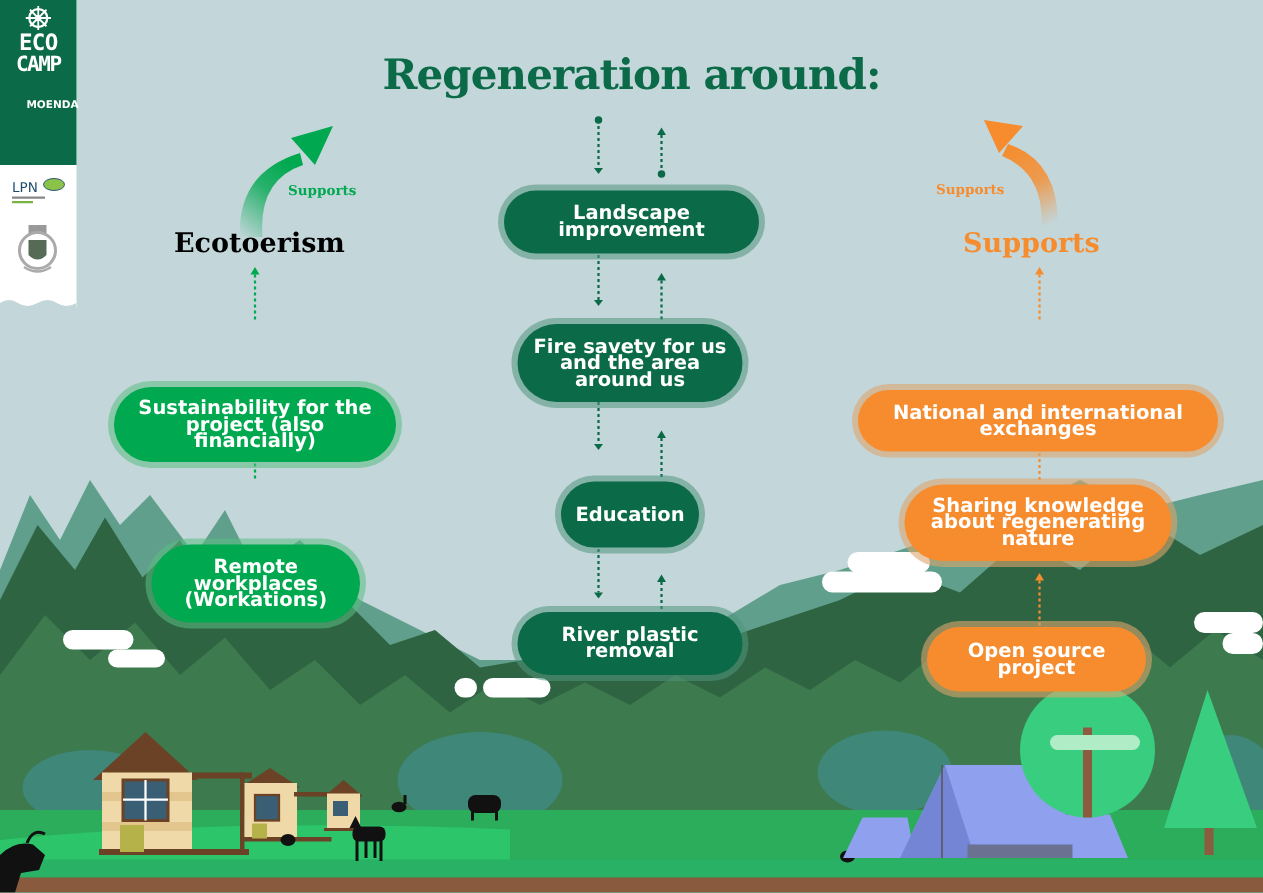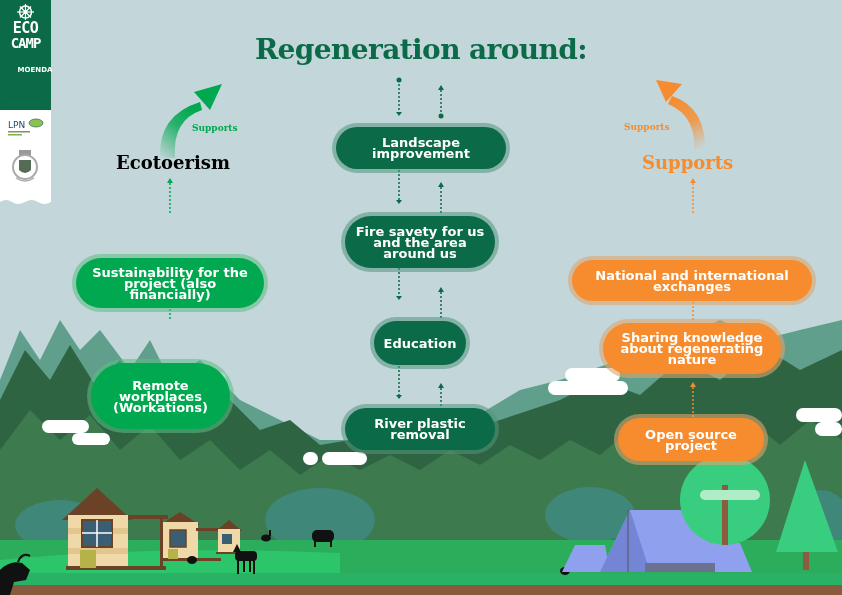--- a/index.html
+++ b/index.html
@@ -234,21 +234,21 @@
     <line x1="693" y1="183" x2="693" y2="215"></line>
       <polygon points="690,183 696,183 693,178" stroke="none"></polygon>
     <line x1="693" y1="294" x2="693" y2="322"></line>
       <polygon points="690,294 696,294 693,289" stroke="none"></polygon>
     <line x1="693" y1="387" x2="693" y2="418"></line>
       <polygon points="690,387 696,387 693,382" stroke="none"></polygon>
   </g>
 </svg>
 
 <div class="pill green" style="left:76px;top:216px;width:188px;height:50px;">Sustainability for the project (also financially)</div>
-<div class="pill green" style="left:91px;top:321px;width:139px;height:66px;">Remote workplaces (Workations)</div>
+<div class="pill green" style="left:101px;top:321px;width:139px;height:52px;">Remote workplaces (Workations)</div>
 
 <div class="pill dark" style="left:336px;top:127px;width:170px;height:42px;">Landscape improvement</div>
 <div class="pill dark" style="left:345px;top:216px;width:150px;height:52px;">Fire savety for us and the area around us</div>
 <div class="pill dark" style="left:374px;top:321px;width:92px;height:44px;">Education</div>
 <div class="pill dark" style="left:345px;top:408px;width:150px;height:42px;">River plastic removal</div>
 
 <div class="pill orange" style="left:572px;top:216px;width:240px;height:41px;margin-top:44px;">National and international exchanges</div>
 <div class="pill orange" style="left:603px;top:323px;width:178px;height:51px;">Sharing knowledge about regenerating nature</div>
 <div class="pill orange" style="left:618px;top:418px;width:146px;height:43px;">Open source project</div>
 

